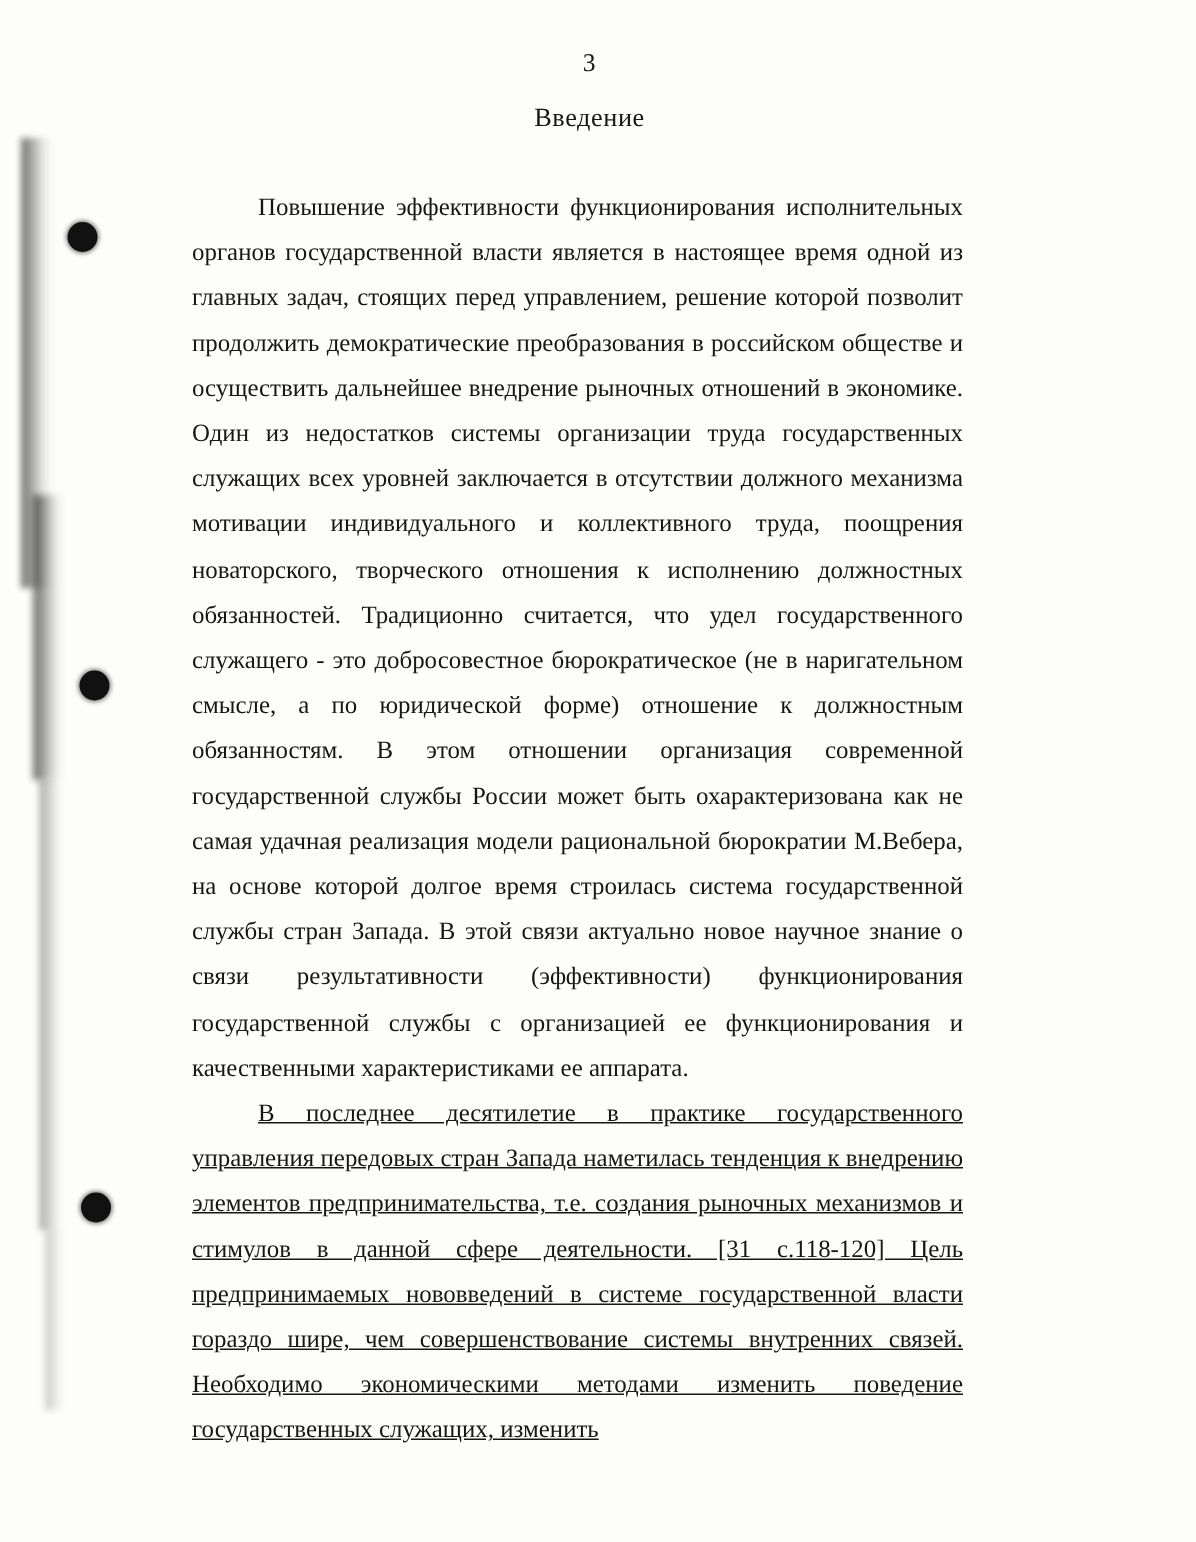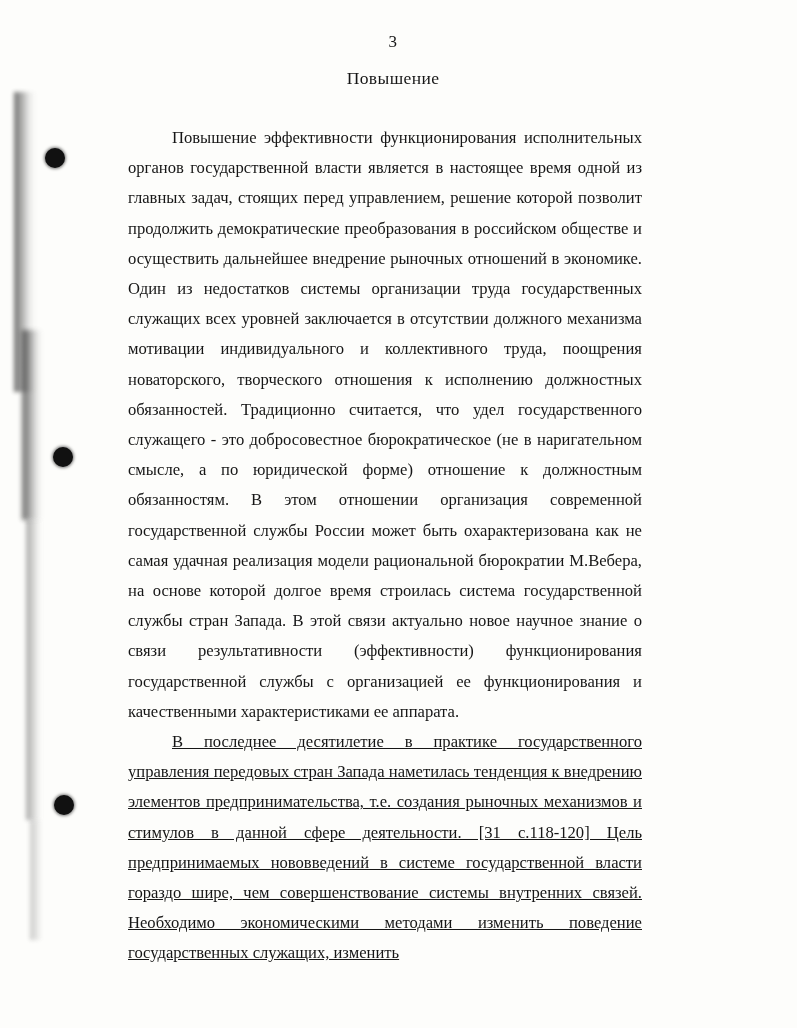--- a/index.html
+++ b/index.html
@@ -113,21 +113,21 @@
   <div class="smudge smudge-b"></div>
   <div class="smudge smudge-c"></div>
   <div class="smudge smudge-d"></div>
 
   <div class="punch-hole hole-1"></div>
   <div class="punch-hole hole-2"></div>
   <div class="punch-hole hole-3"></div>
 
   <div class="content">
     <div class="page-number">3</div>
-    <div class="doc-heading">Повышение</div>
+    <div class="doc-heading">Введение</div>
 
     <div class="body-text">
       <p class="para">Повышение эффективности функционирования исполнительных органов государственной власти является в настоящее время одной из главных задач, стоящих перед управлением, решение которой позволит продолжить демократические преобразования в российском обществе и осуществить дальнейшее внедрение рыночных отношений в экономике. Один из недостатков системы организации труда государственных служащих всех уровней заключается в отсутствии должного   механизма мотивации индивидуального и коллективного труда, поощрения новаторского, творческого отношения к исполнению должностных обязанностей. Традиционно считается, что удел государственного служащего - это добросовестное бюрократическое (не в наригательном смысле, а по юридической форме)  отношение к должностным обязанностям. В этом отношении организация современной государственной службы России может быть охарактеризована как не самая удачная  реализация модели рациональной бюрократии М.Вебера, на основе которой долгое время строилась система государственной службы стран Запада. В этой связи актуально новое научное знание о связи результативности (эффективности) функционирования государственной службы с организацией ее функционирования и качественными характеристиками ее аппарата.</p>
       <p class="para">В последнее десятилетие в практике государственного управления передовых стран Запада наметилась тенденция к внедрению элементов предпринимательства, т.е. создания рыночных механизмов и стимулов  в данной сфере деятельности. [31 с.118-120]  Цель предпринимаемых нововведений в системе государственной власти гораздо шире, чем совершенствование системы внутренних связей. Необходимо экономическими методами изменить поведение государственных служащих, изменить</p>
     </div>
   </div>
 
 </div>
 
 </body></html>

